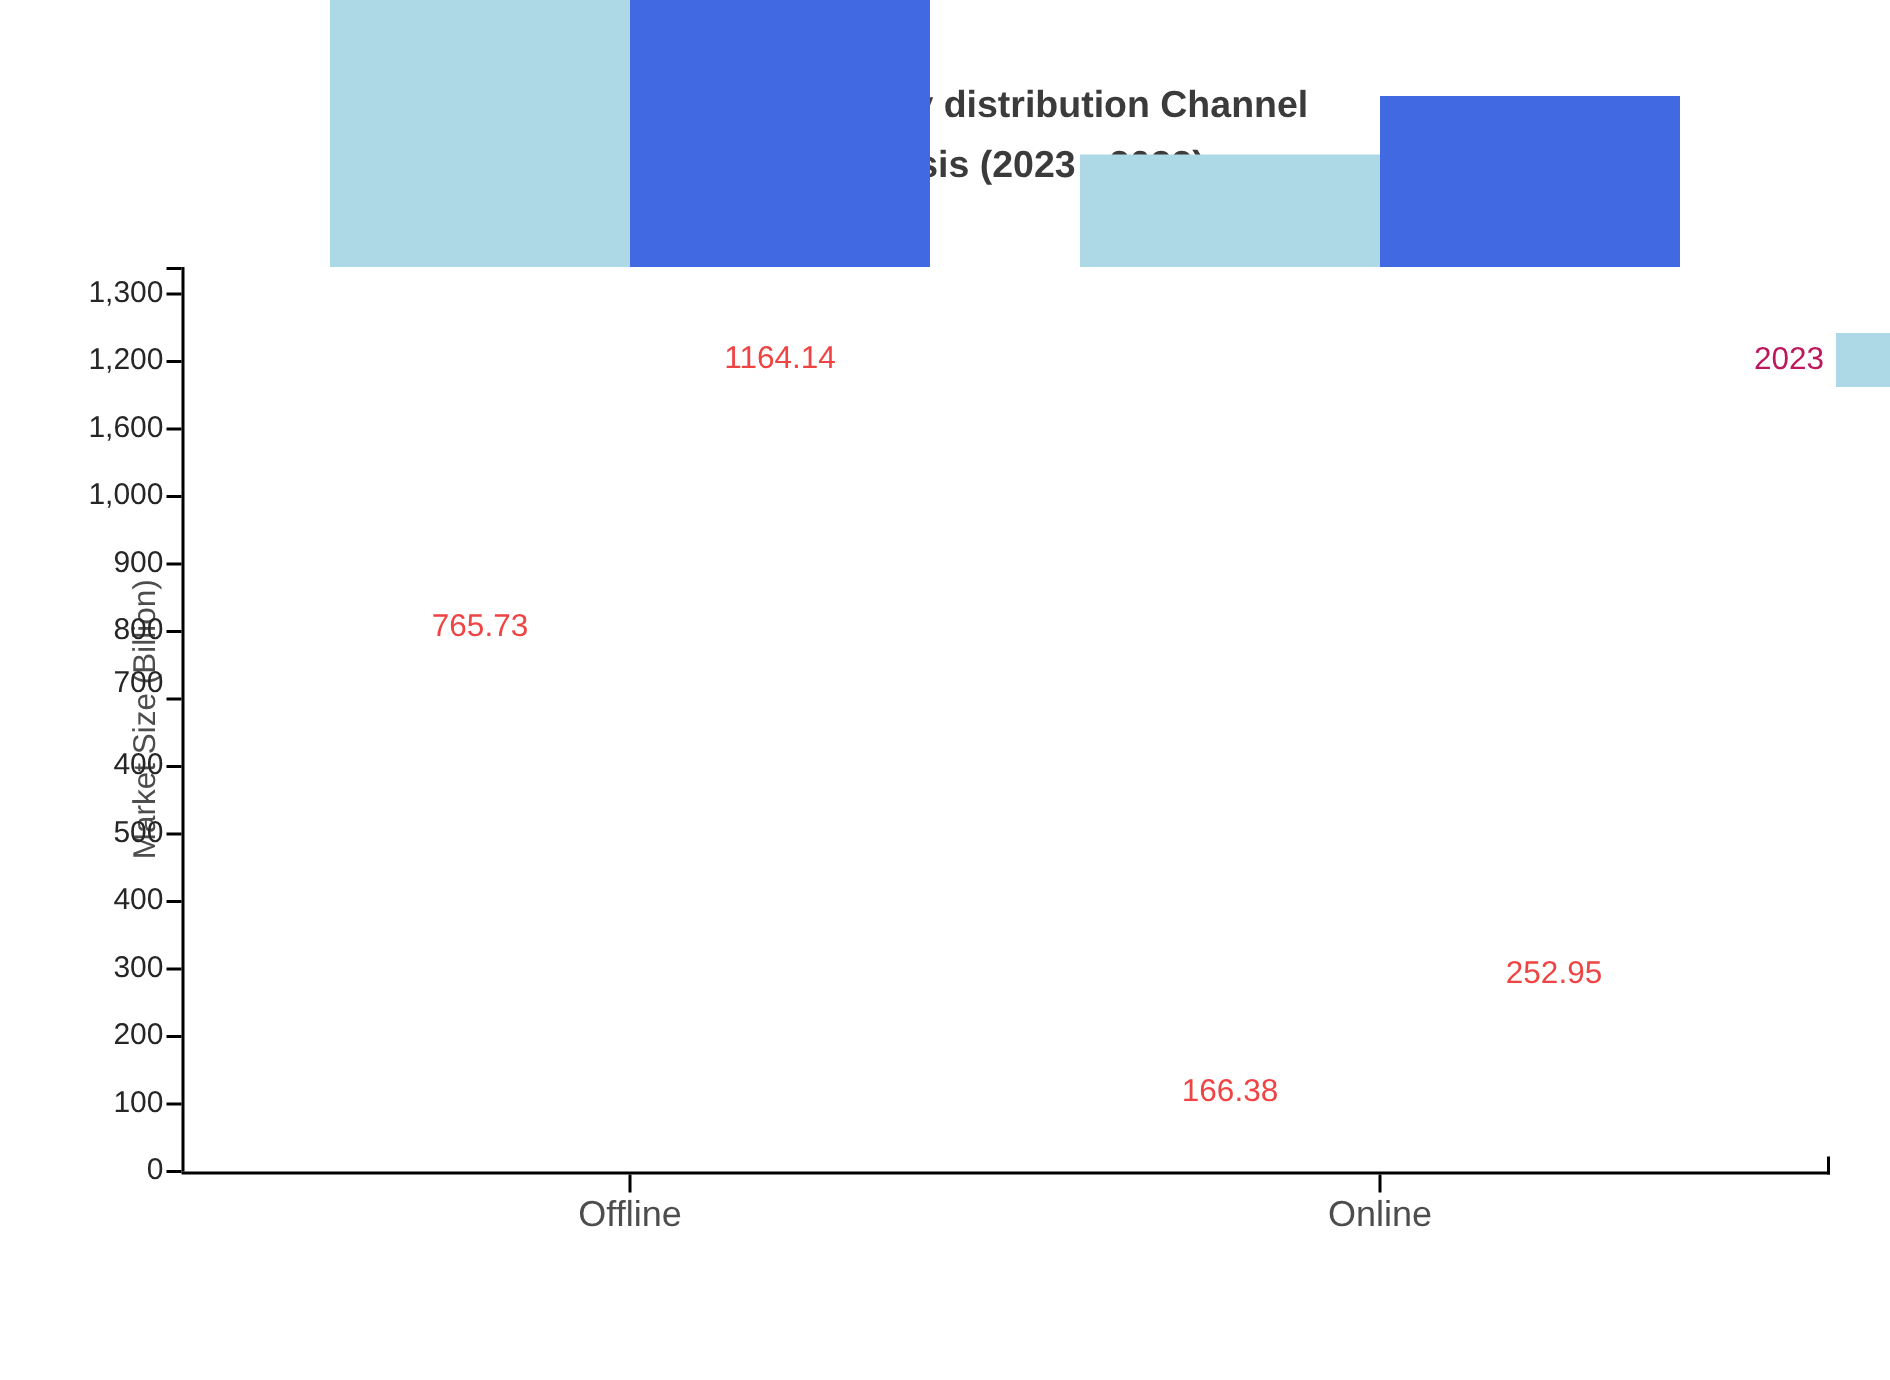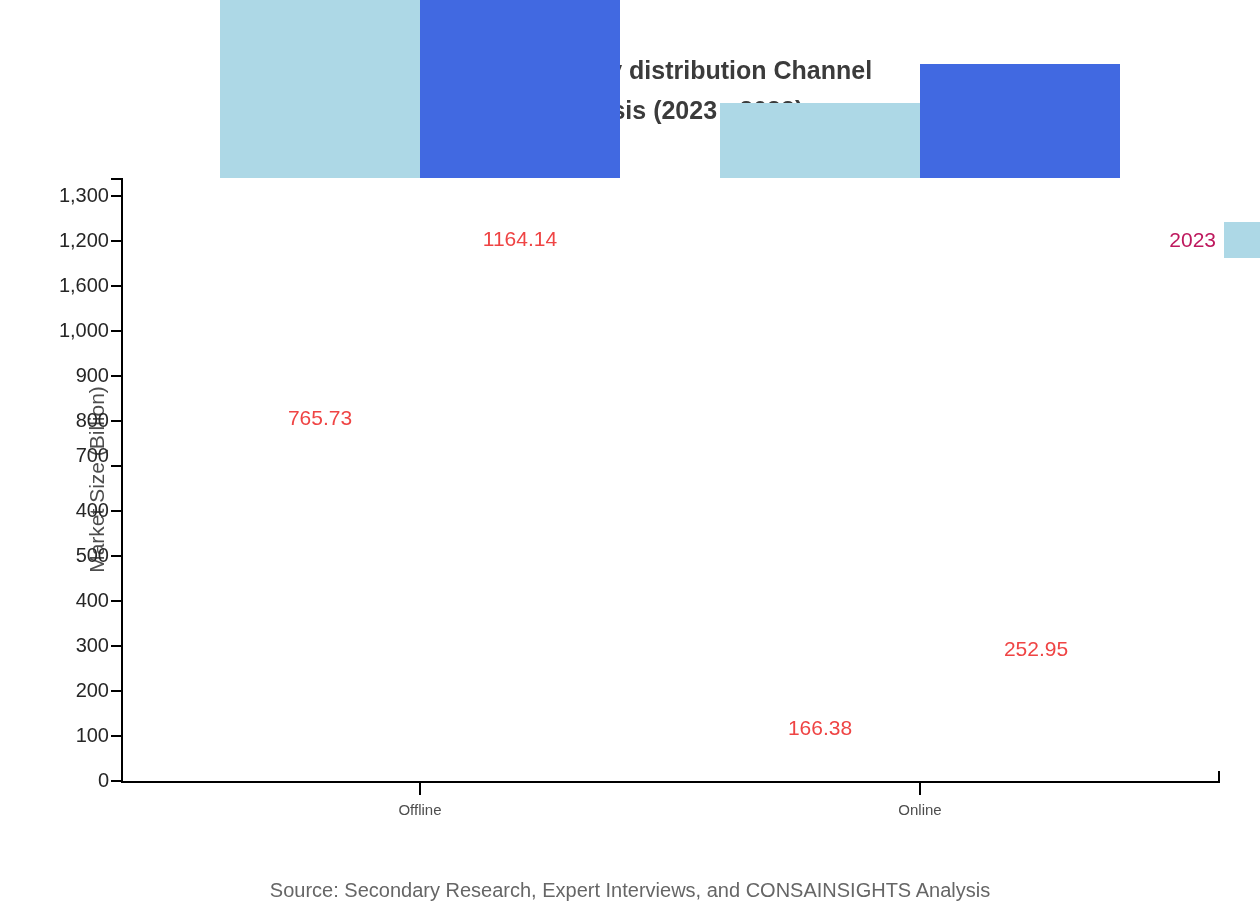--- a/index.html
+++ b/index.html
@@ -106,21 +106,21 @@
     top: 605px;
     width: 2px;
     height: 12px;
     background: #000000;
   }
   .xtick-label {
     position: absolute;
     top: 620px;
     transform: translateX(-50%);
     color: #4d4d4d;
-    font-size: 15px;
+    font-size: 24px;
     line-height: 24px;
     white-space: nowrap;
   }
 
   
   .y-axis-title {
     position: absolute;
     left: -38px;
     top: 0px;
     width: 603px;
@@ -268,15 +268,14 @@
 
   </div>
 
   <div class="legend">
     <div class="legend-row" style="top:6px;">
       <span class="legend-label">2023</span>
       <span class="legend-swatch s2023"></span>
     </div>
   </div>
 
-  <div class="source-note">Source: Secondary Research, Expert Interviews, and CONSAINSIGHTS Analysis</div>
 
 </div>
 
 </body></html>

